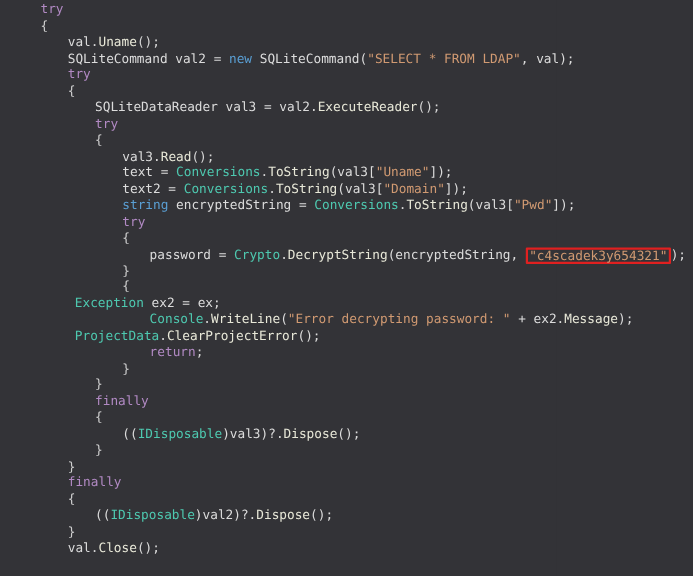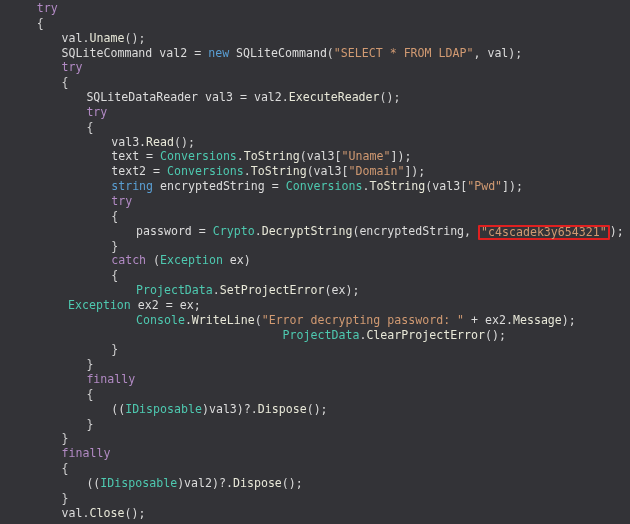--- a/index.html
+++ b/index.html
@@ -72,26 +72,25 @@
       <div class="code-line" style="padding-left: 86.4px;"><span class="tok t-keyword">try</span></div>
       <div class="code-line" style="padding-left: 86.4px;"><span class="tok t-brace">{</span></div>
       <div class="code-line" style="padding-left: 111.2px;"><span class="tok t-plain">val3.</span><span class="tok t-method">Read</span><span class="tok t-punct">();</span></div>
       <div class="code-line" style="padding-left: 111.2px;"><span class="tok t-plain">text = </span><span class="tok t-type">Conversions</span><span class="tok t-punct">.</span><span class="tok t-method">ToString</span><span class="tok t-plain">(val3[</span><span class="tok t-string">"Uname"</span><span class="tok t-plain">]);</span></div>
       <div class="code-line" style="padding-left: 111.2px;"><span class="tok t-plain">text2 = </span><span class="tok t-type">Conversions</span><span class="tok t-punct">.</span><span class="tok t-method">ToString</span><span class="tok t-plain">(val3[</span><span class="tok t-string">"Domain"</span><span class="tok t-plain">]);</span></div>
       <div class="code-line" style="padding-left: 111.2px;"><span class="tok t-blue">string</span><span class="tok t-plain"> encryptedString = </span><span class="tok t-type">Conversions</span><span class="tok t-punct">.</span><span class="tok t-method">ToString</span><span class="tok t-plain">(val3[</span><span class="tok t-string">"Pwd"</span><span class="tok t-plain">]);</span></div>
       <div class="code-line" style="padding-left: 111.2px;"><span class="tok t-keyword">try</span></div>
       <div class="code-line" style="padding-left: 111.2px;"><span class="tok t-brace">{</span></div>
       <div class="code-line" style="padding-left: 136px;"><span class="tok t-plain">password = </span><span class="tok t-type">Crypto</span><span class="tok t-punct">.</span><span class="tok t-method">DecryptString</span><span class="tok t-plain">(encryptedString, </span><span class="highlight-box"><span class="tok t-string">"c4scadek3y654321"</span></span><span class="tok t-plain">);</span></div>
       <div class="code-line" style="padding-left: 111.2px;"><span class="tok t-brace">}</span></div>
-      <div class="code-line" style="padding-left: 111.2px;"><span class="tok t-keyword">catch</span><span class="tok t-punct"> (</span><span class="tok t-type">Exception</span><span class="tok t-plain"> ex)</span></div>
       <div class="code-line" style="padding-left: 111.2px;"><span class="tok t-brace">{</span></div>
-      <div class="code-line" style="padding-left: 136px;"><span class="tok t-type">ProjectData</span><span class="tok t-punct">.</span><span class="tok t-method">SetProjectError</span><span class="tok t-plain">(ex);</span></div>
       <div class="code-line" style="padding-left: 68px;"><span class="tok t-type">Exception</span><span class="tok t-plain"> ex2 = ex;</span></div>
       <div class="code-line" style="padding-left: 136px;"><span class="tok t-type">Console</span><span class="tok t-punct">.</span><span class="tok t-method">WriteLine</span><span class="tok t-plain">(</span><span class="tok t-string">"Error decrypting password: "</span><span class="tok t-plain"> + ex2.</span><span class="tok t-method">Message</span><span class="tok t-plain">);</span></div>
-      <div class="code-line" style="padding-left: 100px; text-align: right;"><span class="tok t-type">ProjectData</span><span class="tok t-punct">.</span><span class="tok t-method">ClearProjectError</span><span class="tok t-plain">();</span></div>
+      <div class="code-line" style="padding-left: 68px;"><span class="tok t-type">ProjectData</span><span class="tok t-punct">.</span><span class="tok t-method">ClearProjectError</span><span class="tok t-plain">();</span></div>
+      <div class="code-line" style="padding-left: 136px;"><span class="tok t-keyword">return</span><span class="tok t-punct">;</span></div>
       <div class="code-line" style="padding-left: 111.2px;"><span class="tok t-brace">}</span></div>
       <div class="code-line" style="padding-left: 86.4px;"><span class="tok t-brace">}</span></div>
       <div class="code-line" style="padding-left: 86.4px;"><span class="tok t-keyword">finally</span></div>
       <div class="code-line" style="padding-left: 86.4px;"><span class="tok t-brace">{</span></div>
       <div class="code-line" style="padding-left: 111.2px;"><span class="tok t-plain">((</span><span class="tok t-type">IDisposable</span><span class="tok t-plain">)val3)?.</span><span class="tok t-method">Dispose</span><span class="tok t-plain">();</span></div>
       <div class="code-line" style="padding-left: 86.4px;"><span class="tok t-brace">}</span></div>
       <div class="code-line" style="padding-left: 61.6px;"><span class="tok t-brace">}</span></div>
       <div class="code-line" style="padding-left: 61.6px;"><span class="tok t-keyword">finally</span></div>
       <div class="code-line" style="padding-left: 61.6px;"><span class="tok t-brace">{</span></div>
       <div class="code-line" style="padding-left: 86.4px;"><span class="tok t-plain">((</span><span class="tok t-type">IDisposable</span><span class="tok t-plain">)val2)?.</span><span class="tok t-method">Dispose</span><span class="tok t-plain">();</span></div>

